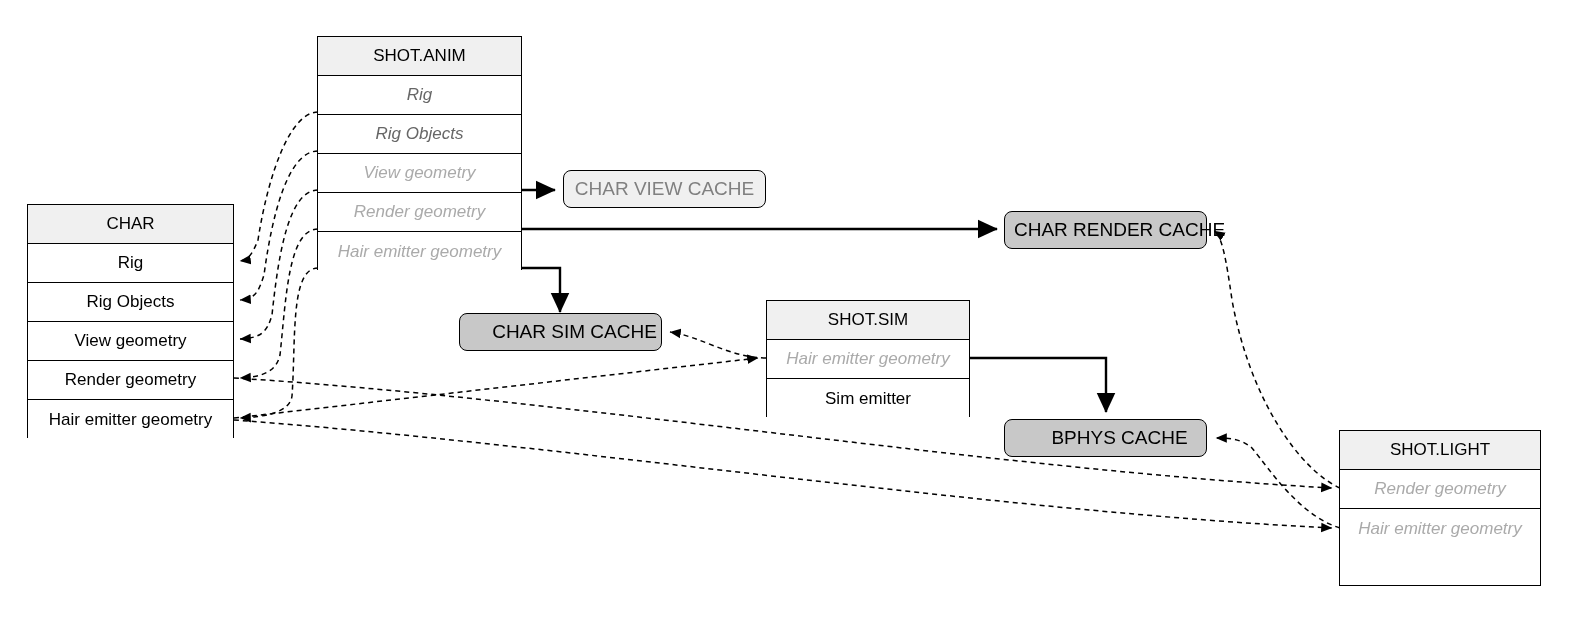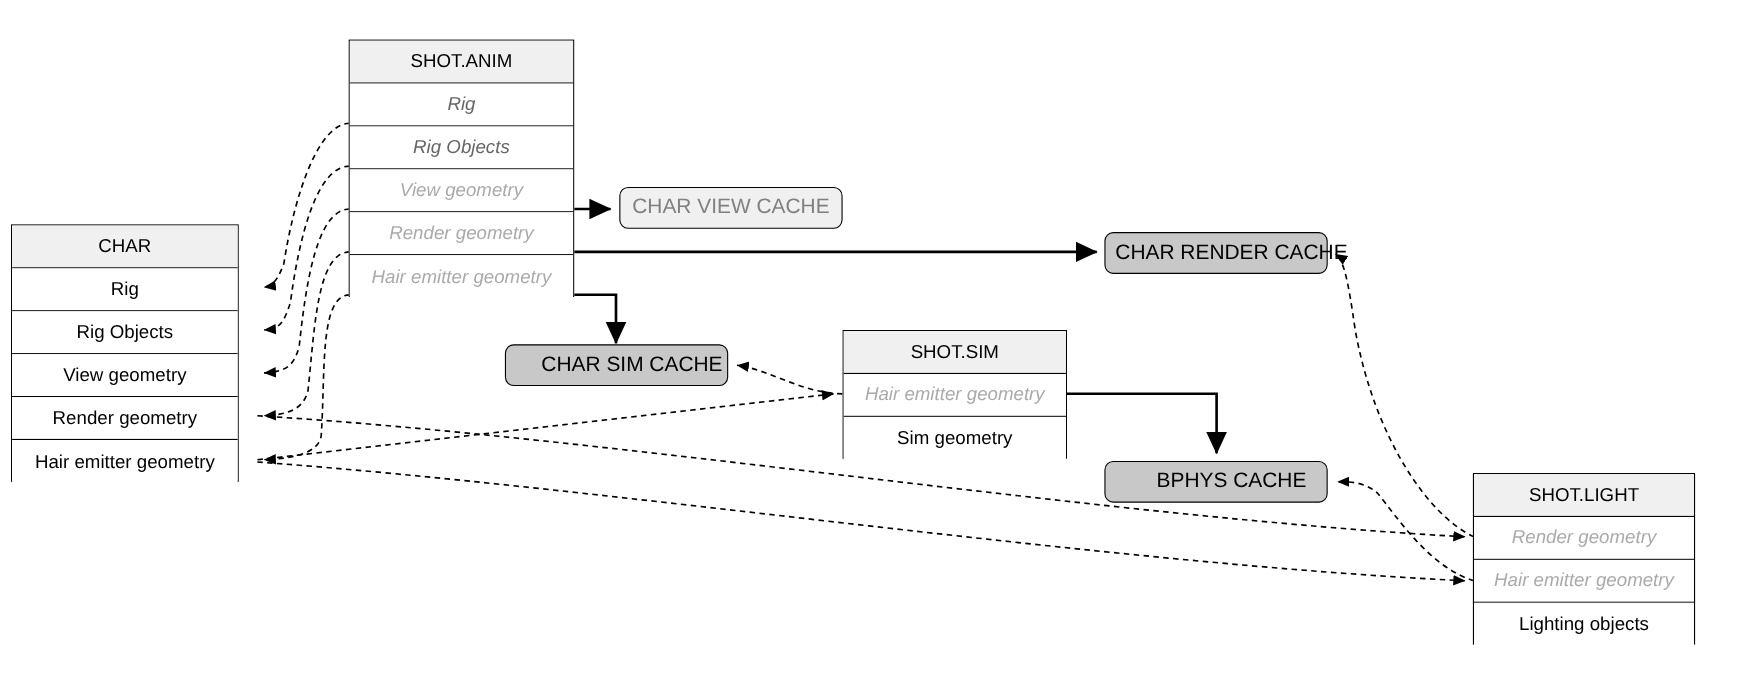--- a/index.html
+++ b/index.html
@@ -117,49 +117,48 @@
 
     <path d="M 234,378 C 560,398 1000,470 1332,488" stroke="#000000" stroke-width="1.5" fill="none" stroke-dasharray="5,4" marker-end="url(#arrow-dash)"></path>
 
     <path d="M 234,420 C 560,444 1000,512 1332,528" stroke="#000000" stroke-width="1.5" fill="none" stroke-dasharray="5,4" marker-end="url(#arrow-dash)"></path>
 
     <path d="M 1340,488 C 1300,470 1250,400 1232,300 C 1226,258 1222,236 1214,231" stroke="#000000" stroke-width="1.5" fill="none" stroke-dasharray="5,4" marker-end="url(#arrow-dash)"></path>
 
     <path d="M 1340,528 C 1300,516 1270,470 1252,448 C 1240,438 1228,438 1216,438" stroke="#000000" stroke-width="1.5" fill="none" stroke-dasharray="5,4" marker-end="url(#arrow-dash)"></path>
   </svg>
 
-  <div class="node" style="left:10px; top:204px; width:207px; height:234px;">
+  <div class="node" style="left:27px; top:204px; width:207px; height:234px;">
     <div class="row header" style="height:39px;">CHAR</div>
     <div class="row" style="height:39px;">Rig</div>
     <div class="row" style="height:39px;">Rig Objects</div>
     <div class="row" style="height:39px;">View geometry</div>
     <div class="row" style="height:39px;">Render geometry</div>
     <div class="row" style="height:39px;">Hair emitter geometry</div>
   </div>
 
   <div class="node" style="left:317px; top:36px; width:205px; height:234px;">
     <div class="row header" style="height:39px;">SHOT.ANIM</div>
     <div class="row italic-dark" style="height:39px;">Rig</div>
     <div class="row italic-dark" style="height:39px;">Rig Objects</div>
     <div class="row italic-light" style="height:39px;">View geometry</div>
     <div class="row italic-light" style="height:39px;">Render geometry</div>
     <div class="row italic-light" style="height:39px;">Hair emitter geometry</div>
   </div>
 
   <div class="node" style="left:766px; top:300px; width:204px; height:117px;">
     <div class="row header" style="height:39px;">SHOT.SIM</div>
     <div class="row italic-light" style="height:39px;">Hair emitter geometry</div>
-    <div class="row" style="height:39px;">Sim geometry</div>
+    <div class="row" style="height:39px;">Sim emitter</div>
   </div>
 
   <div class="node" style="left:1339px; top:430px; width:202px; height:156px;">
     <div class="row header" style="height:39px;">SHOT.LIGHT</div>
     <div class="row italic-light" style="height:39px;">Render geometry</div>
     <div class="row italic-light" style="height:39px;">Hair emitter geometry</div>
-    <div class="row" style="height:39px;">Lighting objects</div>
   </div>
 
   <div class="cache light" style="left:563px; top:170px; width:203px; height:38px;">CHAR VIEW CACHE</div>
 
   <div class="cache dark" style="left:1004px; top:211px; width:203px; height:38px;">CHAR RENDER CACHE</div>
 
   <div class="cache dark" style="left:1004px; top:419px; width:203px; height:38px;">BPHYS CACHE</div>
 
   <div class="cache dark" style="left:459px; top:313px; width:203px; height:38px;">CHAR SIM CACHE</div>
 

